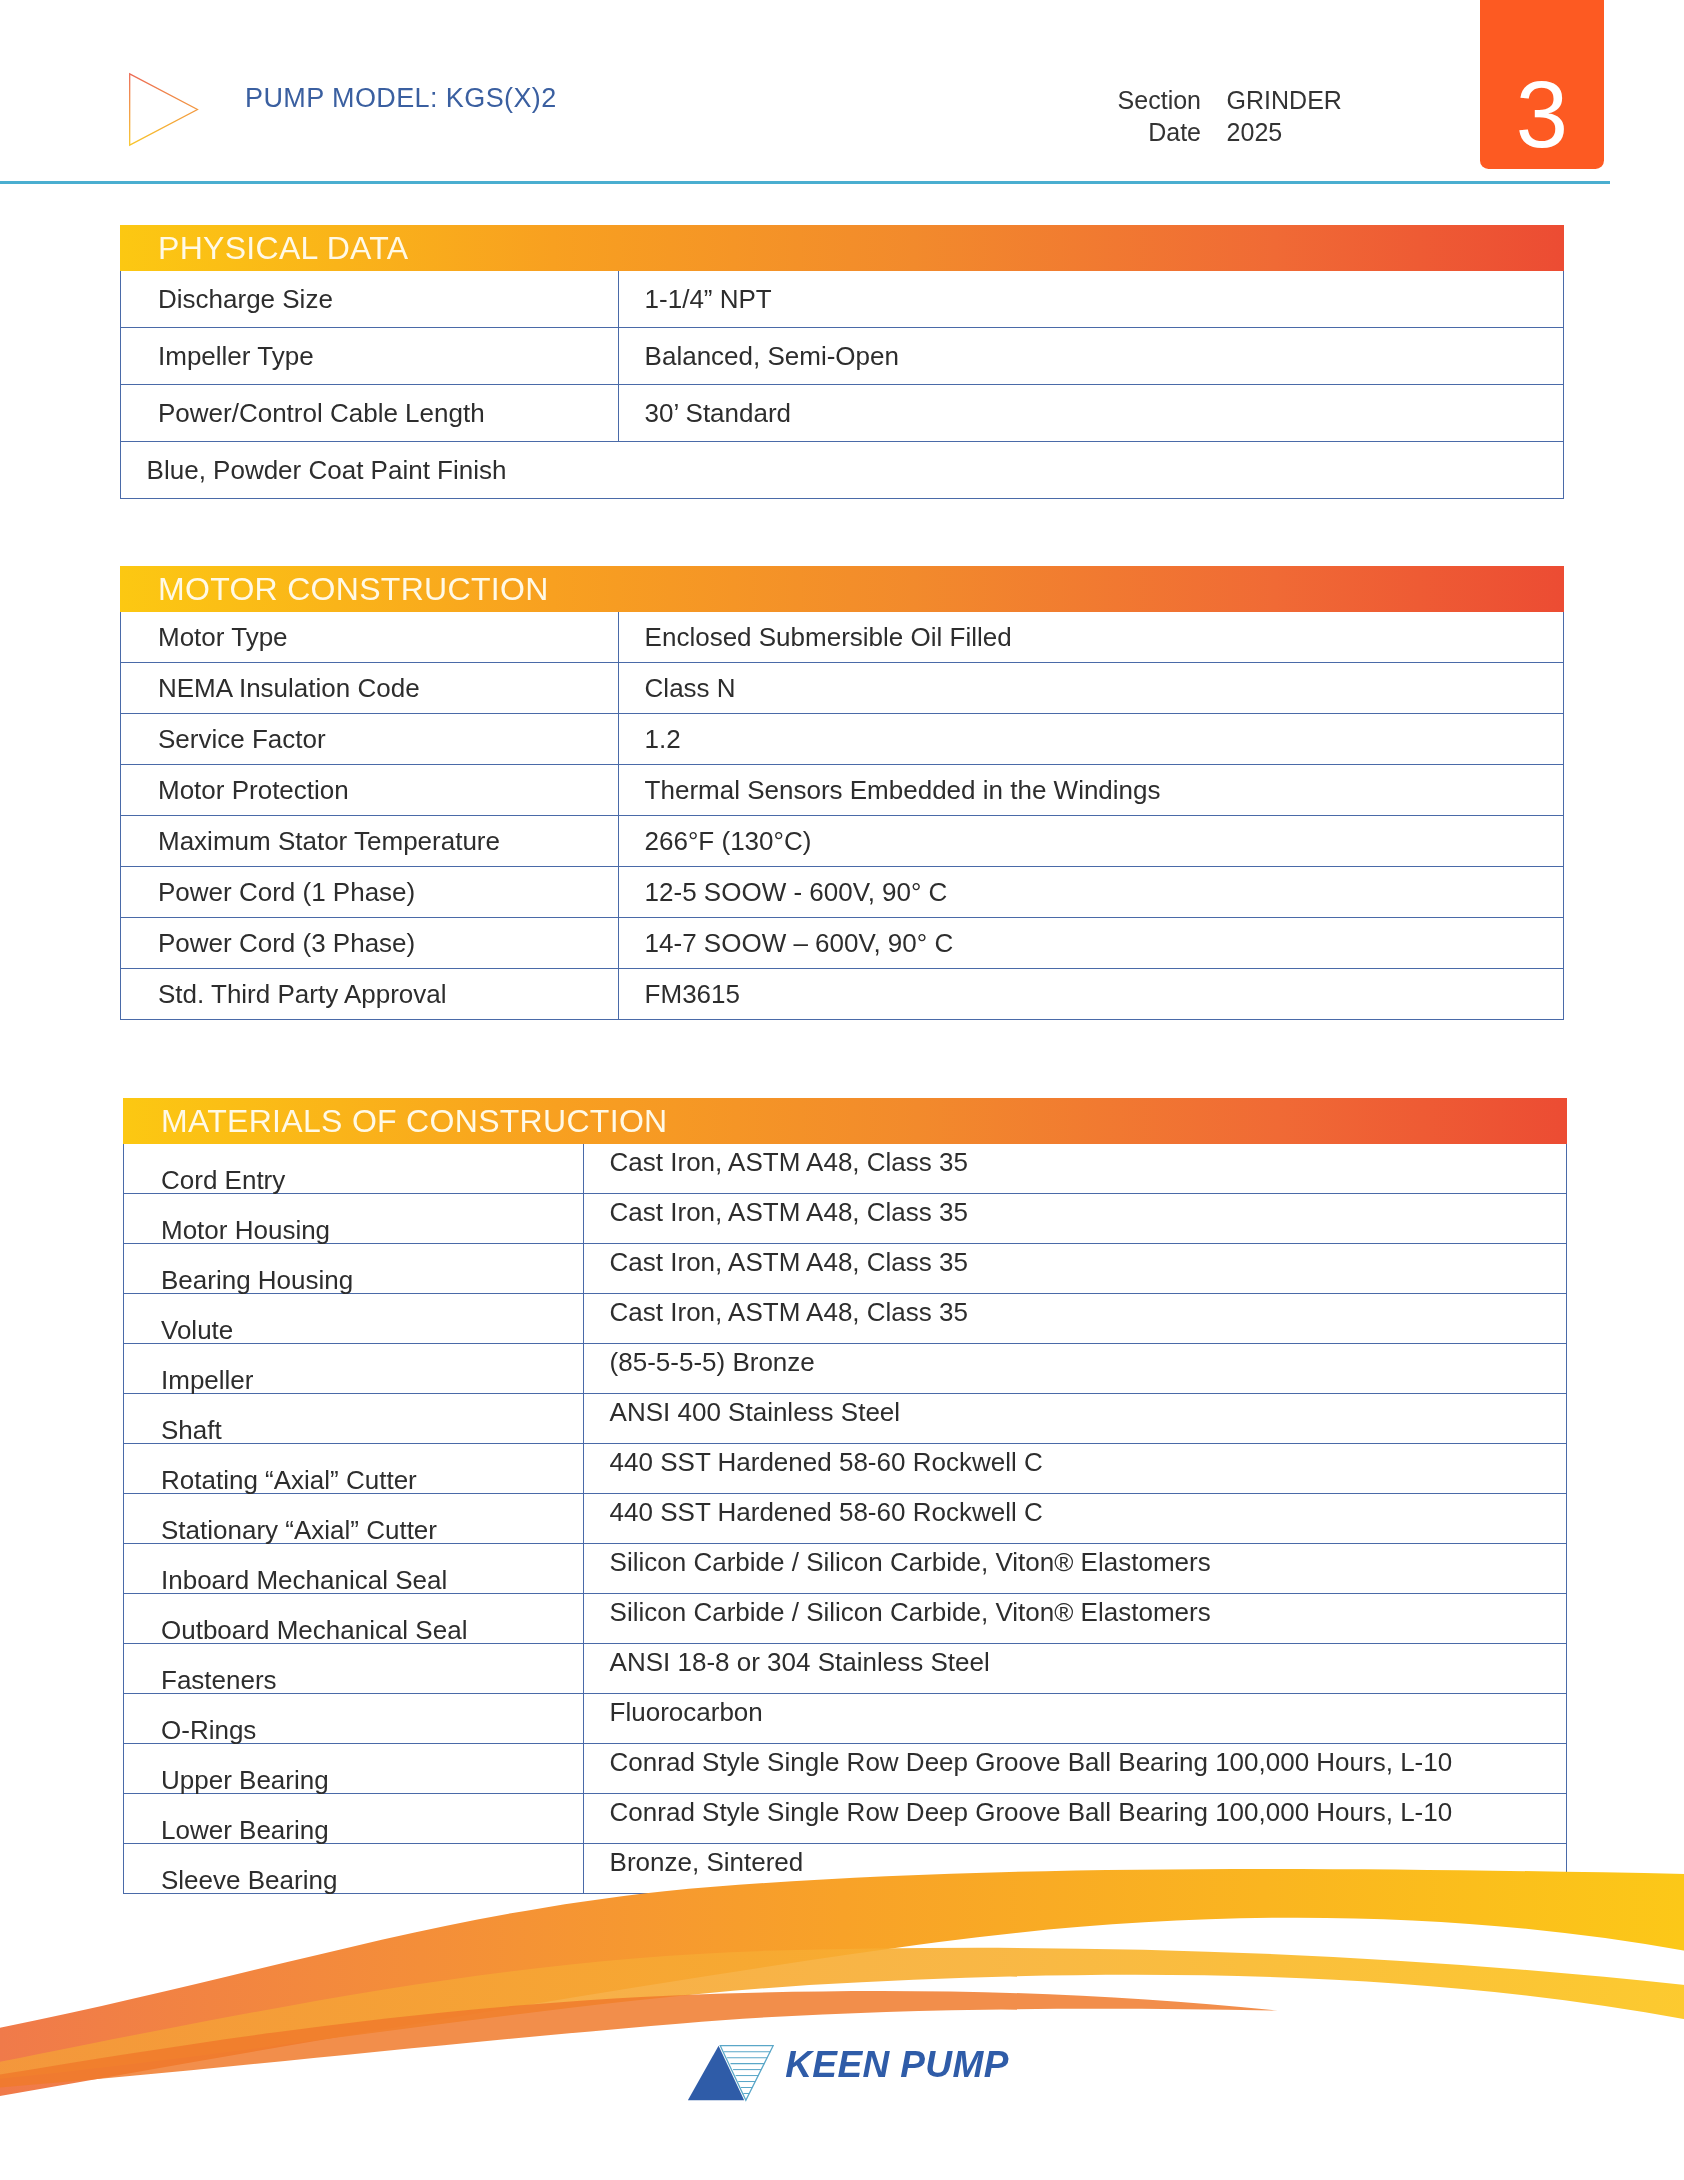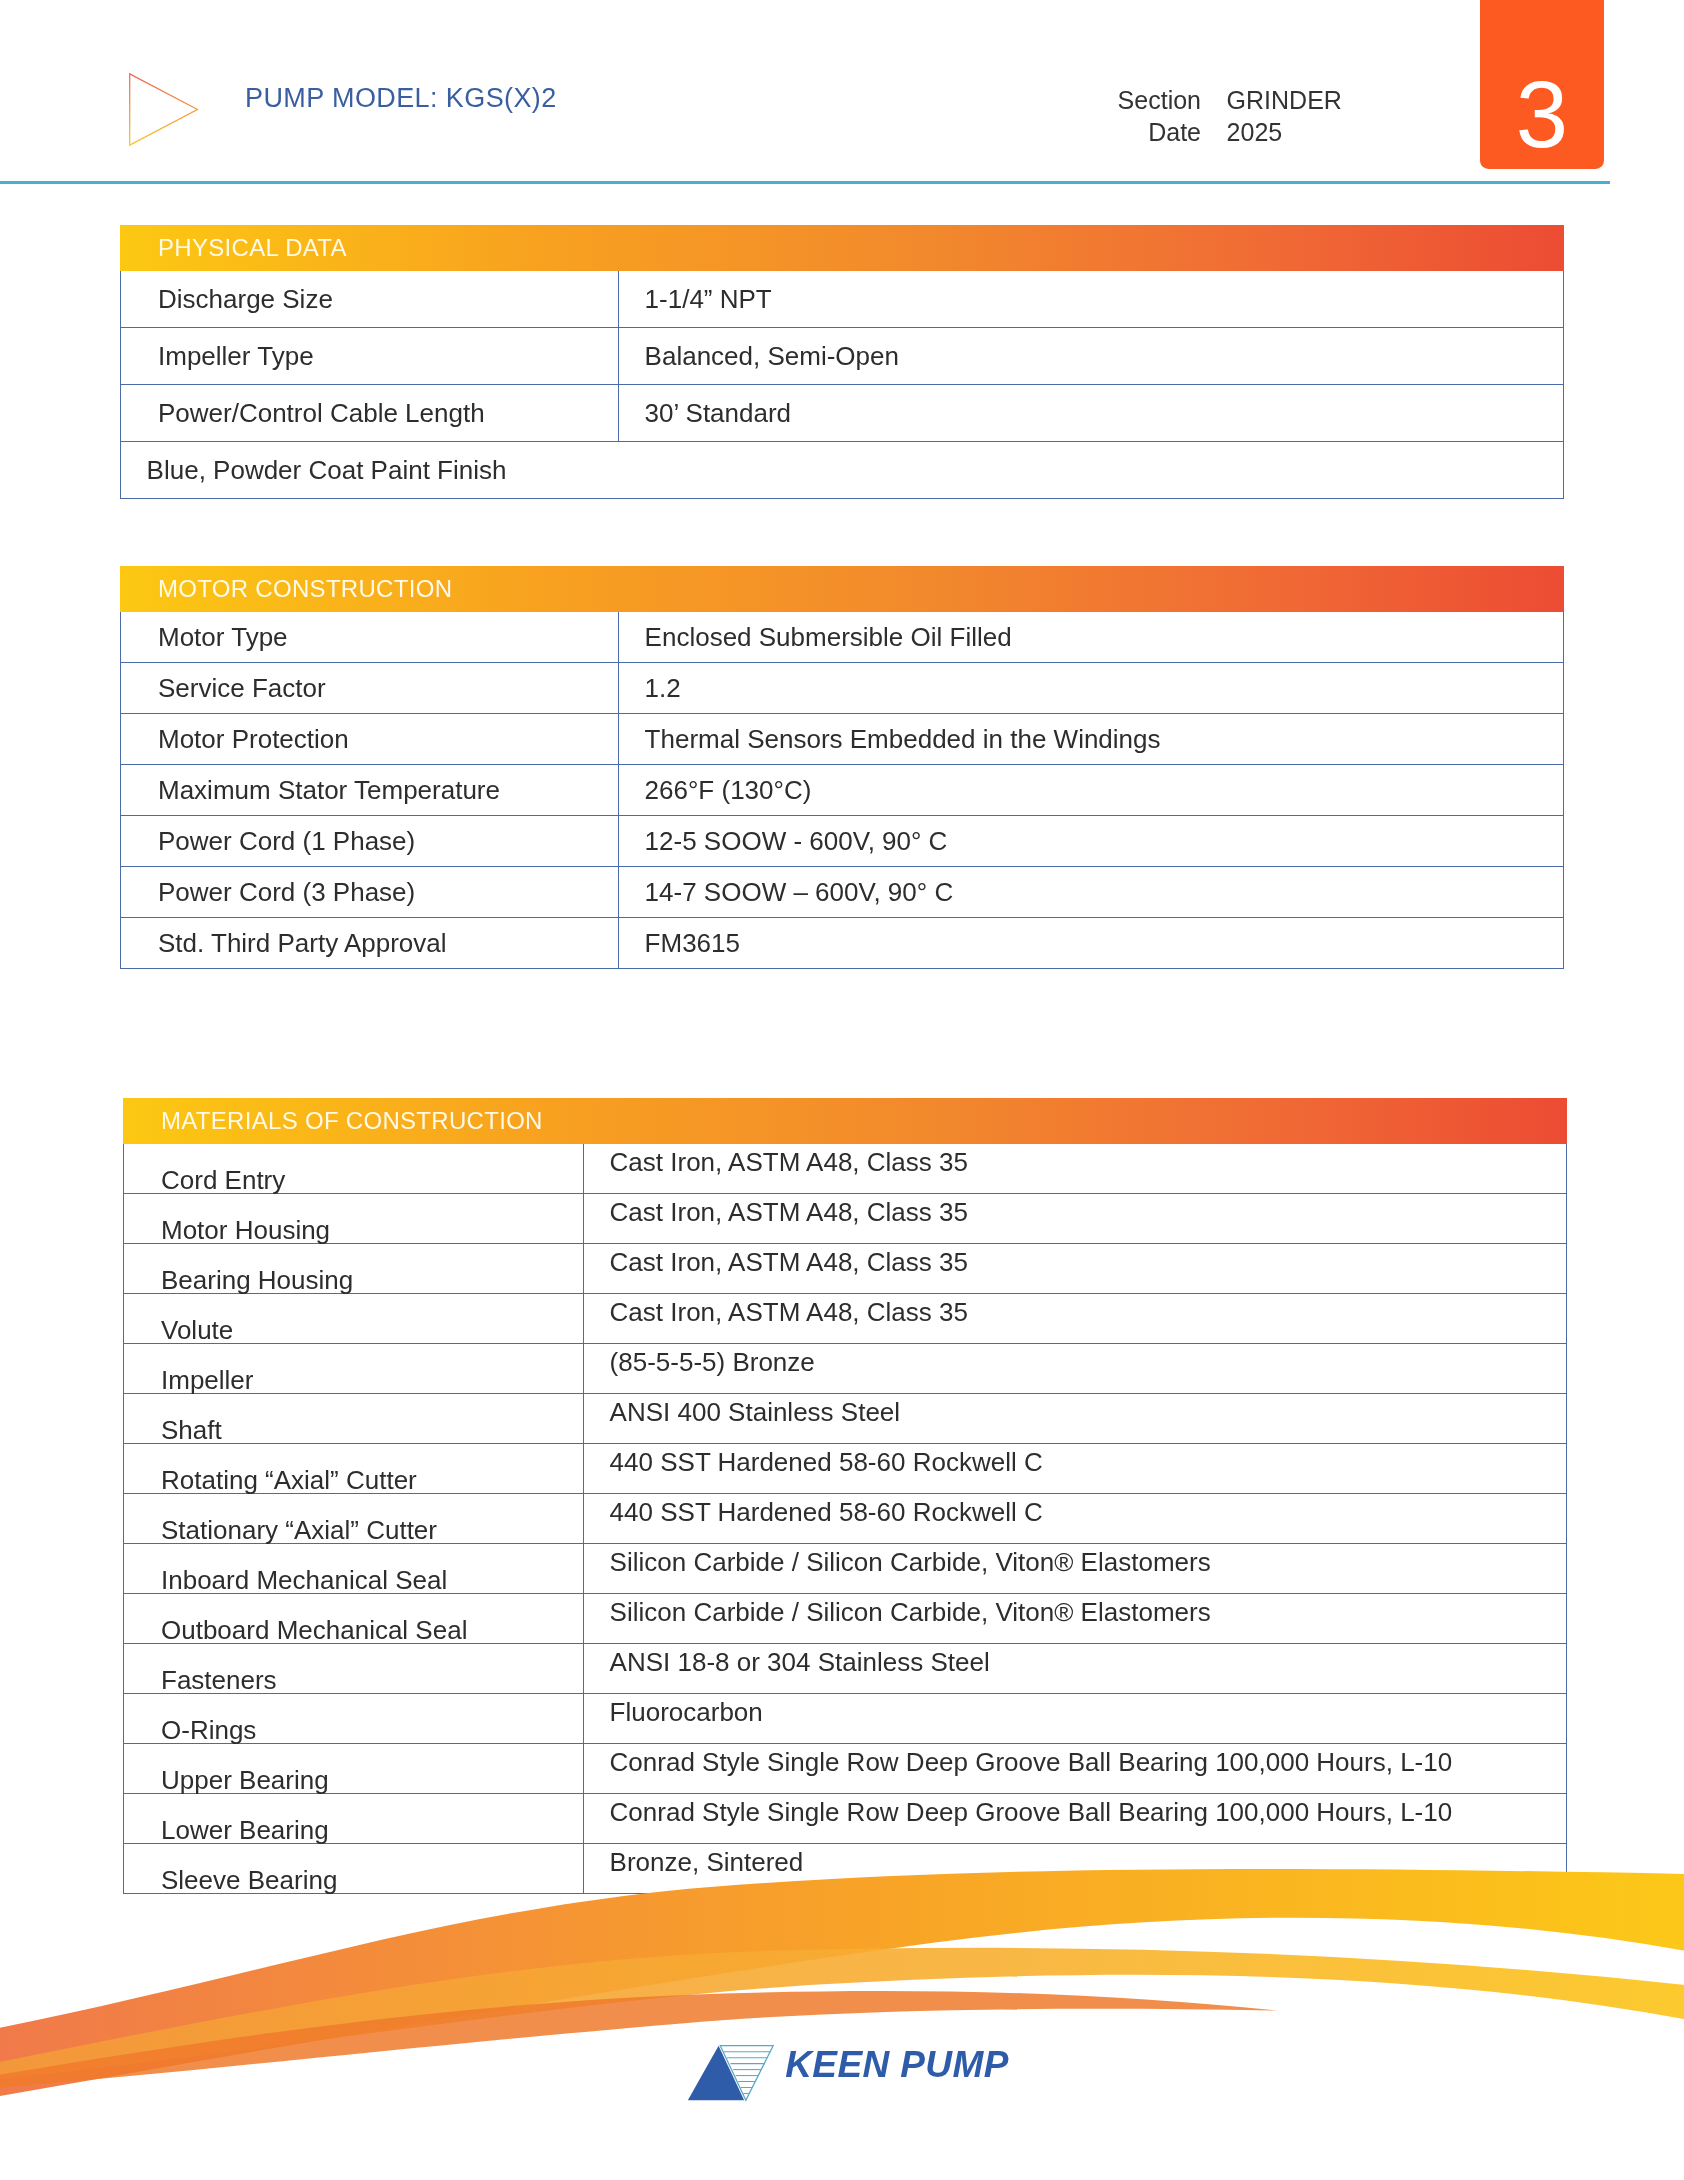--- a/index.html
+++ b/index.html
@@ -22,21 +22,21 @@
     background:#fd5a22; border-radius:0 0 8.5px 8.5px;
     color:#fff; font-size:94px; text-align:center; line-height:94px;
     padding-top:68px; box-sizing:border-box;
   }
   .header-rule { position:absolute; left:0; top:181px; width:1610px; height:2.6px; background:#4aaed0; }
 
   .spec-table { position:absolute; width:1444px; border-collapse:collapse; }
   .spec-table .thead {
     height:46px; line-height:46px;
     background:linear-gradient(90deg,#fcc812 0%,#f8a020 30%,#f28a2c 55%,#f06a35 80%,#ec4c33 100%);
-    color:#fff9e6; font-size:24px; padding-left:38px; letter-spacing:0.3px;
+    color:#fff9e6; font-size:32px; padding-left:38px; letter-spacing:0.3px;
   }
   .spec-table .row {
     display:flex; border-left:1.7px solid #4a6aa8; border-right:1.7px solid #4a6aa8; border-bottom:1.7px solid #4a6aa8;
     font-size:26px; color:#2d2d2d;
   }
   .spec-table .c1 { width:460px; padding-left:37px; border-right:1.7px solid #4a6aa8; display:flex; align-items:center; }
   .spec-table .c2 { flex:1; padding-left:25.6px; display:flex; align-items:center; }
   #t1 { left:120px; top:225px; }
   #t1 .row { height:56px; }
   #t2 { left:120px; top:566px; }
@@ -110,20 +110,24 @@
     </div>
   </div>
 
 <div class="spec-table" id="t2">
   <div class="thead">MOTOR CONSTRUCTION</div>
 <div class="row">
       <div class="c1">Motor Type</div>
       <div class="c2">Enclosed Submersible Oil Filled</div>
     </div>
     <div class="row">
+      <div class="c1">NEMA Insulation Code</div>
+      <div class="c2">Class N</div>
+    </div>
+    <div class="row">
       <div class="c1">Service Factor</div>
       <div class="c2">1.2</div>
     </div>
     <div class="row">
       <div class="c1">Motor Protection</div>
       <div class="c2">Thermal Sensors Embedded in the Windings</div>
     </div>
     <div class="row">
       <div class="c1">Maximum Stator Temperature</div>
       <div class="c2">266°F (130°C)</div>

